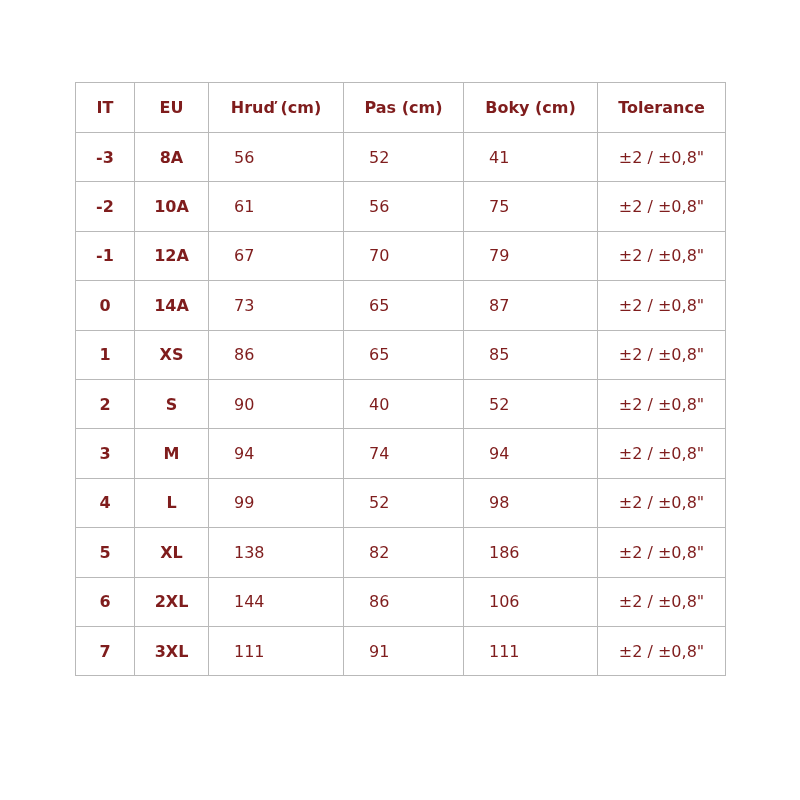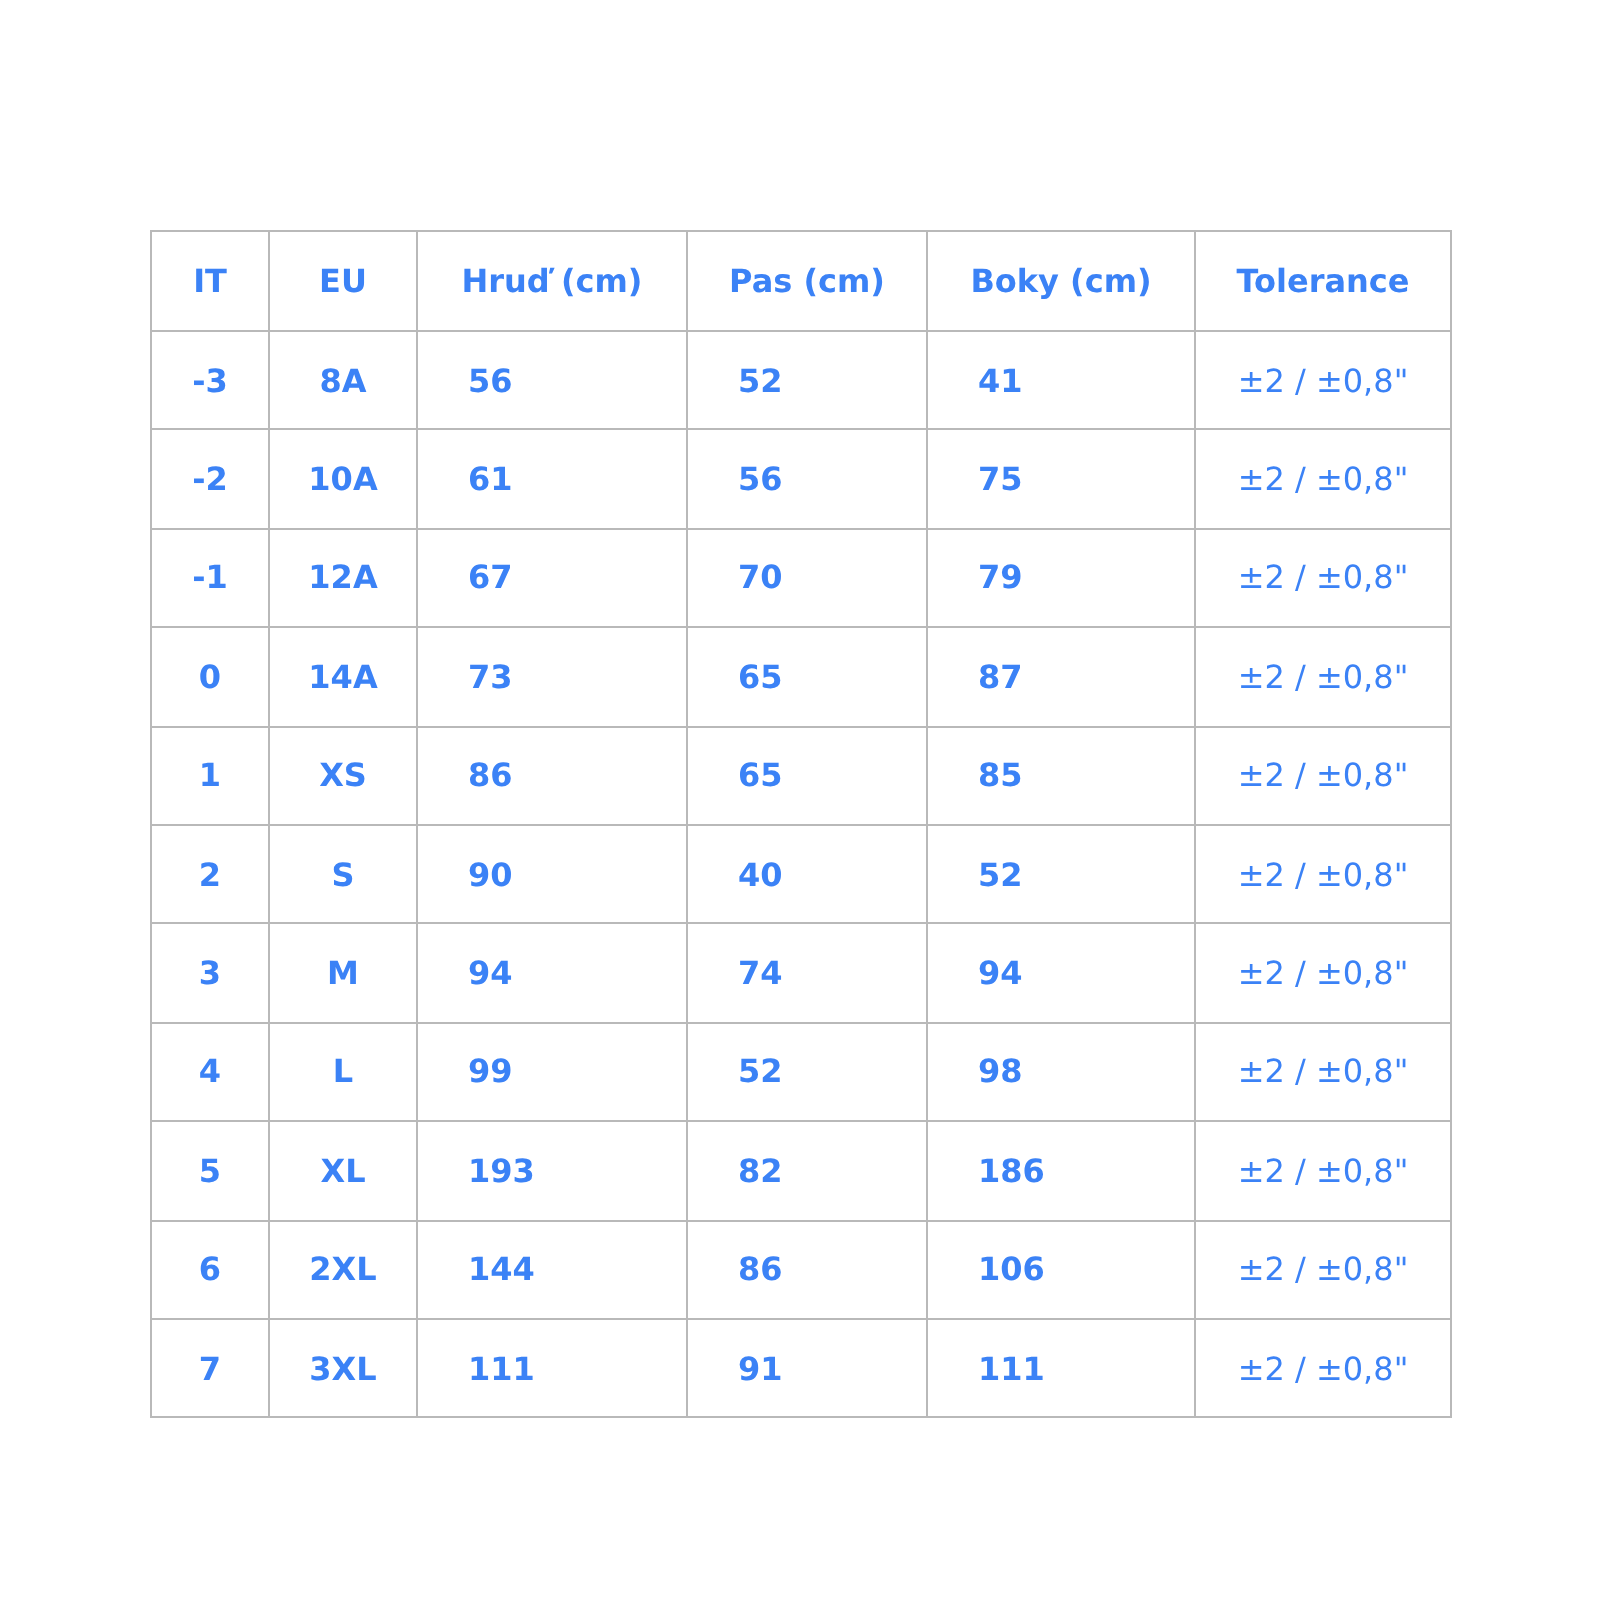--- a/index.html
+++ b/index.html
@@ -8,25 +8,25 @@
     background: #ffffff;
     font-family: "DejaVu Sans", "Liberation Sans", sans-serif;
   }
   .page {
     position: relative;
     width: 800px; height: 800px;
     background: #ffffff;
   }
   table.size-chart {
     position: absolute;
-    left: 75px; top: 115px;
+    left: 75px; top: 82px;
     width: 650px;
     border-collapse: collapse;
     table-layout: fixed;
-    color: #3b82f6;
+    color: #7f1d1d;
     padding-left: 18px;
   }
   table.size-chart th,
   table.size-chart td {
     border: 1px solid #b9b9b9;
     font-size: 16px;
     overflow: hidden;
     white-space: nowrap;
   }
   table.size-chart thead th {
@@ -39,21 +39,21 @@
     height: 49.4px;
     vertical-align: middle;
   }
   td.c-it, td.c-eu {
     font-weight: bold;
     text-align: center;
   }
   td.c-num {
     text-align: left;
     padding-left: 25px;
-    font-weight: bold;
+    font-weight: normal;
   }
   td.c-tol {
     text-align: center;
     font-weight: normal;
   }
 </style>
 </head>
 <body>
 
 <div class="page">
@@ -138,21 +138,21 @@
           <td class="c-it">4</td>
           <td class="c-eu">L</td>
           <td class="c-num">99</td>
           <td class="c-num">52</td>
           <td class="c-num">98</td>
           <td class="c-tol">±2 / ±0,8"</td>
         </tr>
         <tr>
           <td class="c-it">5</td>
           <td class="c-eu">XL</td>
-          <td class="c-num">193</td>
+          <td class="c-num">138</td>
           <td class="c-num">82</td>
           <td class="c-num">186</td>
           <td class="c-tol">±2 / ±0,8"</td>
         </tr>
         <tr>
           <td class="c-it">6</td>
           <td class="c-eu">2XL</td>
           <td class="c-num">144</td>
           <td class="c-num">86</td>
           <td class="c-num">106</td>

